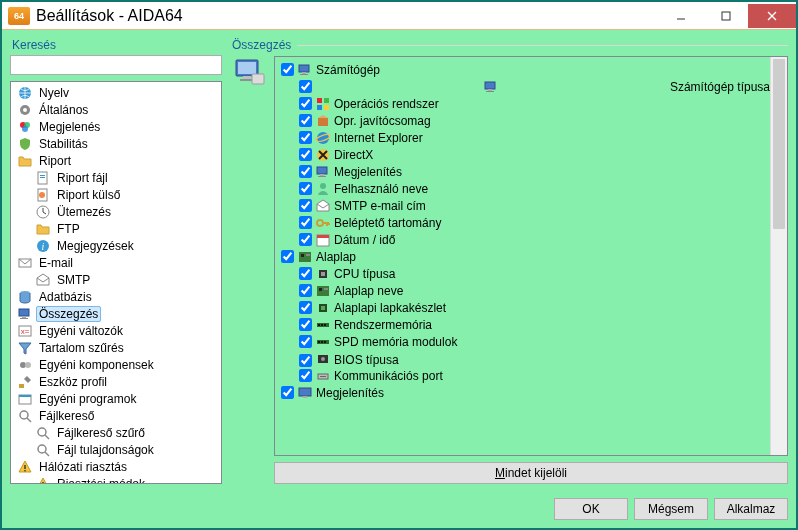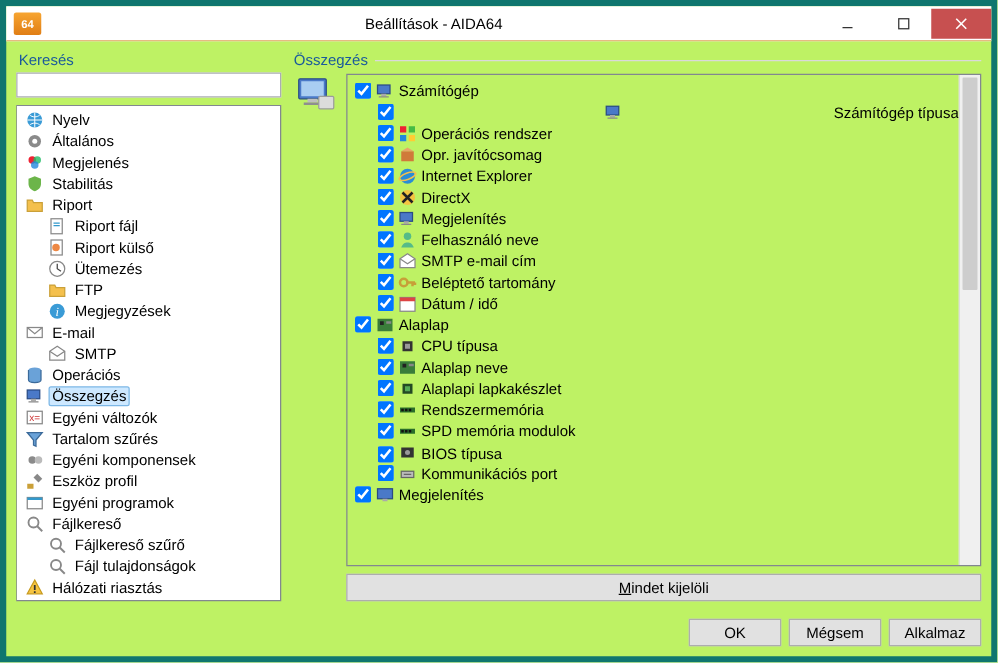--- a/index.html
+++ b/index.html
@@ -7,41 +7,41 @@
     margin: 0;
     font-family: "Segoe UI", Tahoma, sans-serif;
     font-size: 12px;
     background: #fff;
     color: #000;
     user-select: none;
   }
   .window {
     width: 798px;
     height: 530px;
-    border: 5px solid #0f766e;
-    background: #bef264;
+    border: 2px solid #0f766e;
+    background: #86efac;
     display: flex;
     flex-direction: column;
   }
   .titlebar {
     height: 28px;
     display: flex;
     align-items: center;
     color: #000;
     background: #fff;
     border-bottom: 1px solid #e6ba82;
   }
   .titlebar .app-icon {
     width: 22px; height: 18px; margin: 0 6px;
     background: linear-gradient(#f7a531,#e07e15);
     border-radius: 2px;
     color:#fff; font-size:9px; font-weight:bold;
     display:flex; align-items:center; justify-content:center;
   }
-  .titlebar .title { flex:1; text-align:center; font-size:12px; }
+  .titlebar .title { flex:1; font-size:16px; }
   .win-btns { display:flex; }
   .win-btn {
     width: 45px; height: 24px;
     display:flex; align-items:center; justify-content:center;
     font-family: Arial;
     color:#444;
   }
   .win-btn.close { background:#c75050; color:#fff; width:48px; height:24px;}
   .win-btn svg { width:10px; height:10px; }
   .body {
@@ -310,21 +310,21 @@
             </span>
             <span class="label">SMTP</span>
           </div>
           <div class="tree-item" style="padding-left: 6px;">
             <span class="icon">
               <svg width="16" height="16" viewBox="0 0 16 16">
                 <ellipse cx="8" cy="4" rx="5" ry="2" fill="#6aa2d8"></ellipse>
                 <path d="M3 4v8c0 1 2 2 5 2s5-1 5-2V4" fill="#6aa2d8" stroke="#3b6a9a"></path>
               </svg>
             </span>
-            <span class="label">Operációs</span>
+            <span class="label">Adatbázis</span>
           </div>
           <div class="tree-item selected" style="padding-left: 6px;">
             <span class="icon">
               <svg width="16" height="16" viewBox="0 0 16 16">
                 <rect x="2" y="3" width="10" height="7" fill="#4a79c8" stroke="#2a4c86"></rect>
                 <rect x="5" y="10" width="4" height="2" fill="#aaa"></rect>
                 <rect x="3" y="12" width="8" height="1" fill="#888"></rect>
               </svg>
             </span>
             <span class="label">Összegzés</span>

